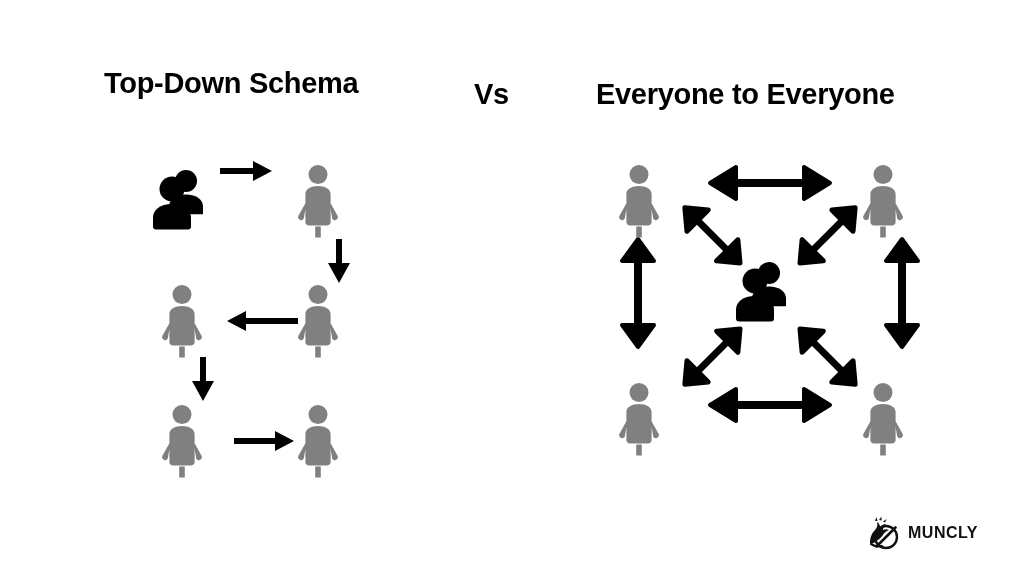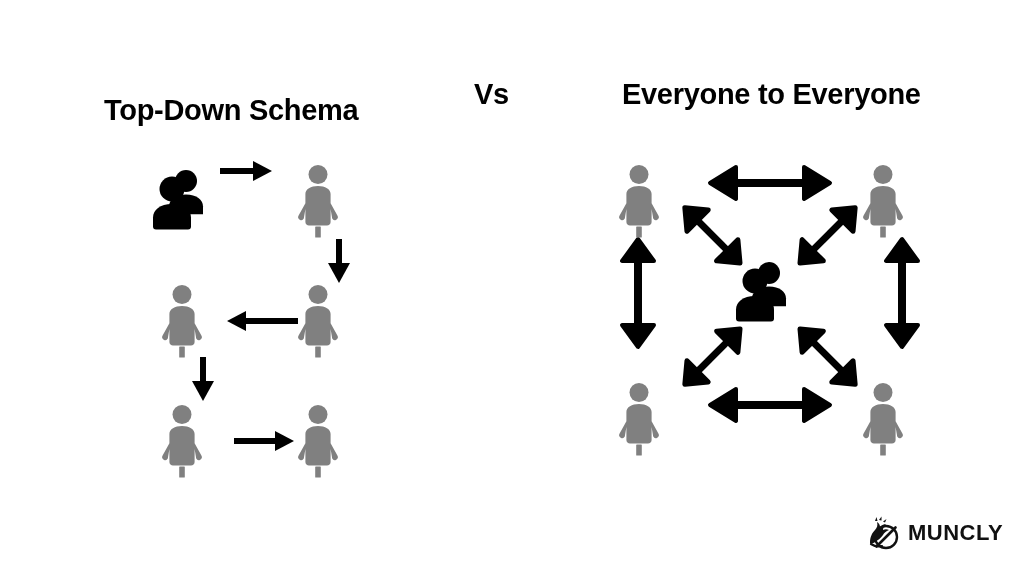--- a/index.html
+++ b/index.html
@@ -26,23 +26,23 @@
   .heading {
     position: absolute;
     font-family: "Liberation Sans", sans-serif;
     font-weight: 700;
     font-size: 29px;
     letter-spacing: -0.3px;
     color: #000000;
     white-space: nowrap;
     line-height: 1;
   }
-  #title-left   { left: 104px; top: 96px; }
+  #title-left   { left: 104px; top: 69px; }
   #title-vs     { left: 474px; top: 80px; text-align: center; }
-  #title-right  { left: 622px; top: 80px; }
+  #title-right  { left: 596px; top: 80px; }
 
   
   .diagram {
     position: absolute;
   }
   #diagram-left {
     left: 140px;
     top: 135px;
     width: 240px;
     height: 320px;
@@ -72,21 +72,21 @@
   }
   #logo-mark {
     width: 40px;
     height: 40px;
     display: block;
     flex: 0 0 auto;
   }
   #logo-text {
     font-family: "Liberation Sans", sans-serif;
     font-weight: 700;
-    font-size: 22px;
+    font-size: 16px;
     letter-spacing: 0.5px;
     color: #111111;
     line-height: 1;
     white-space: nowrap;
   }
 </style>
 </head>
 <body>
 
 <div id="slide">

